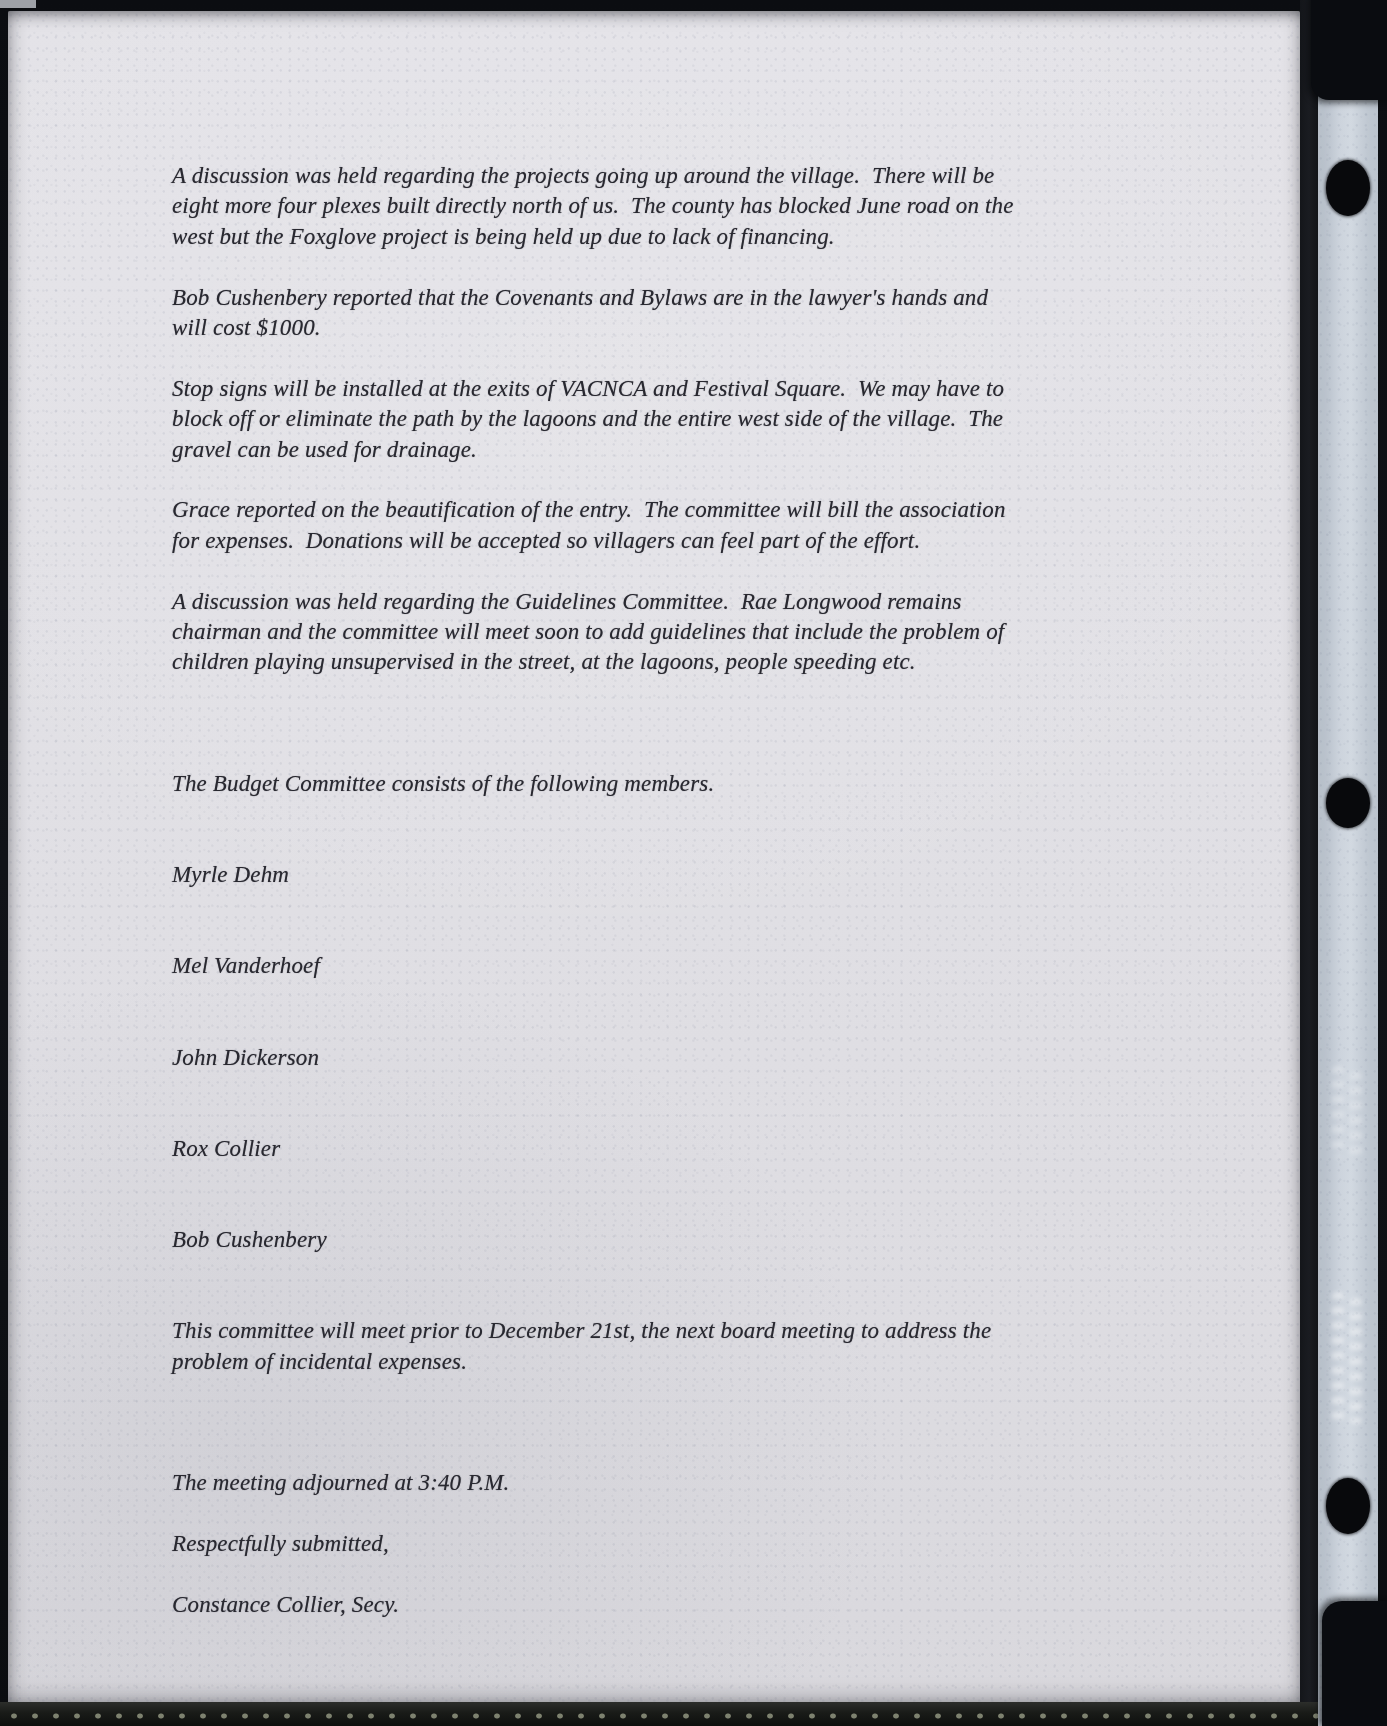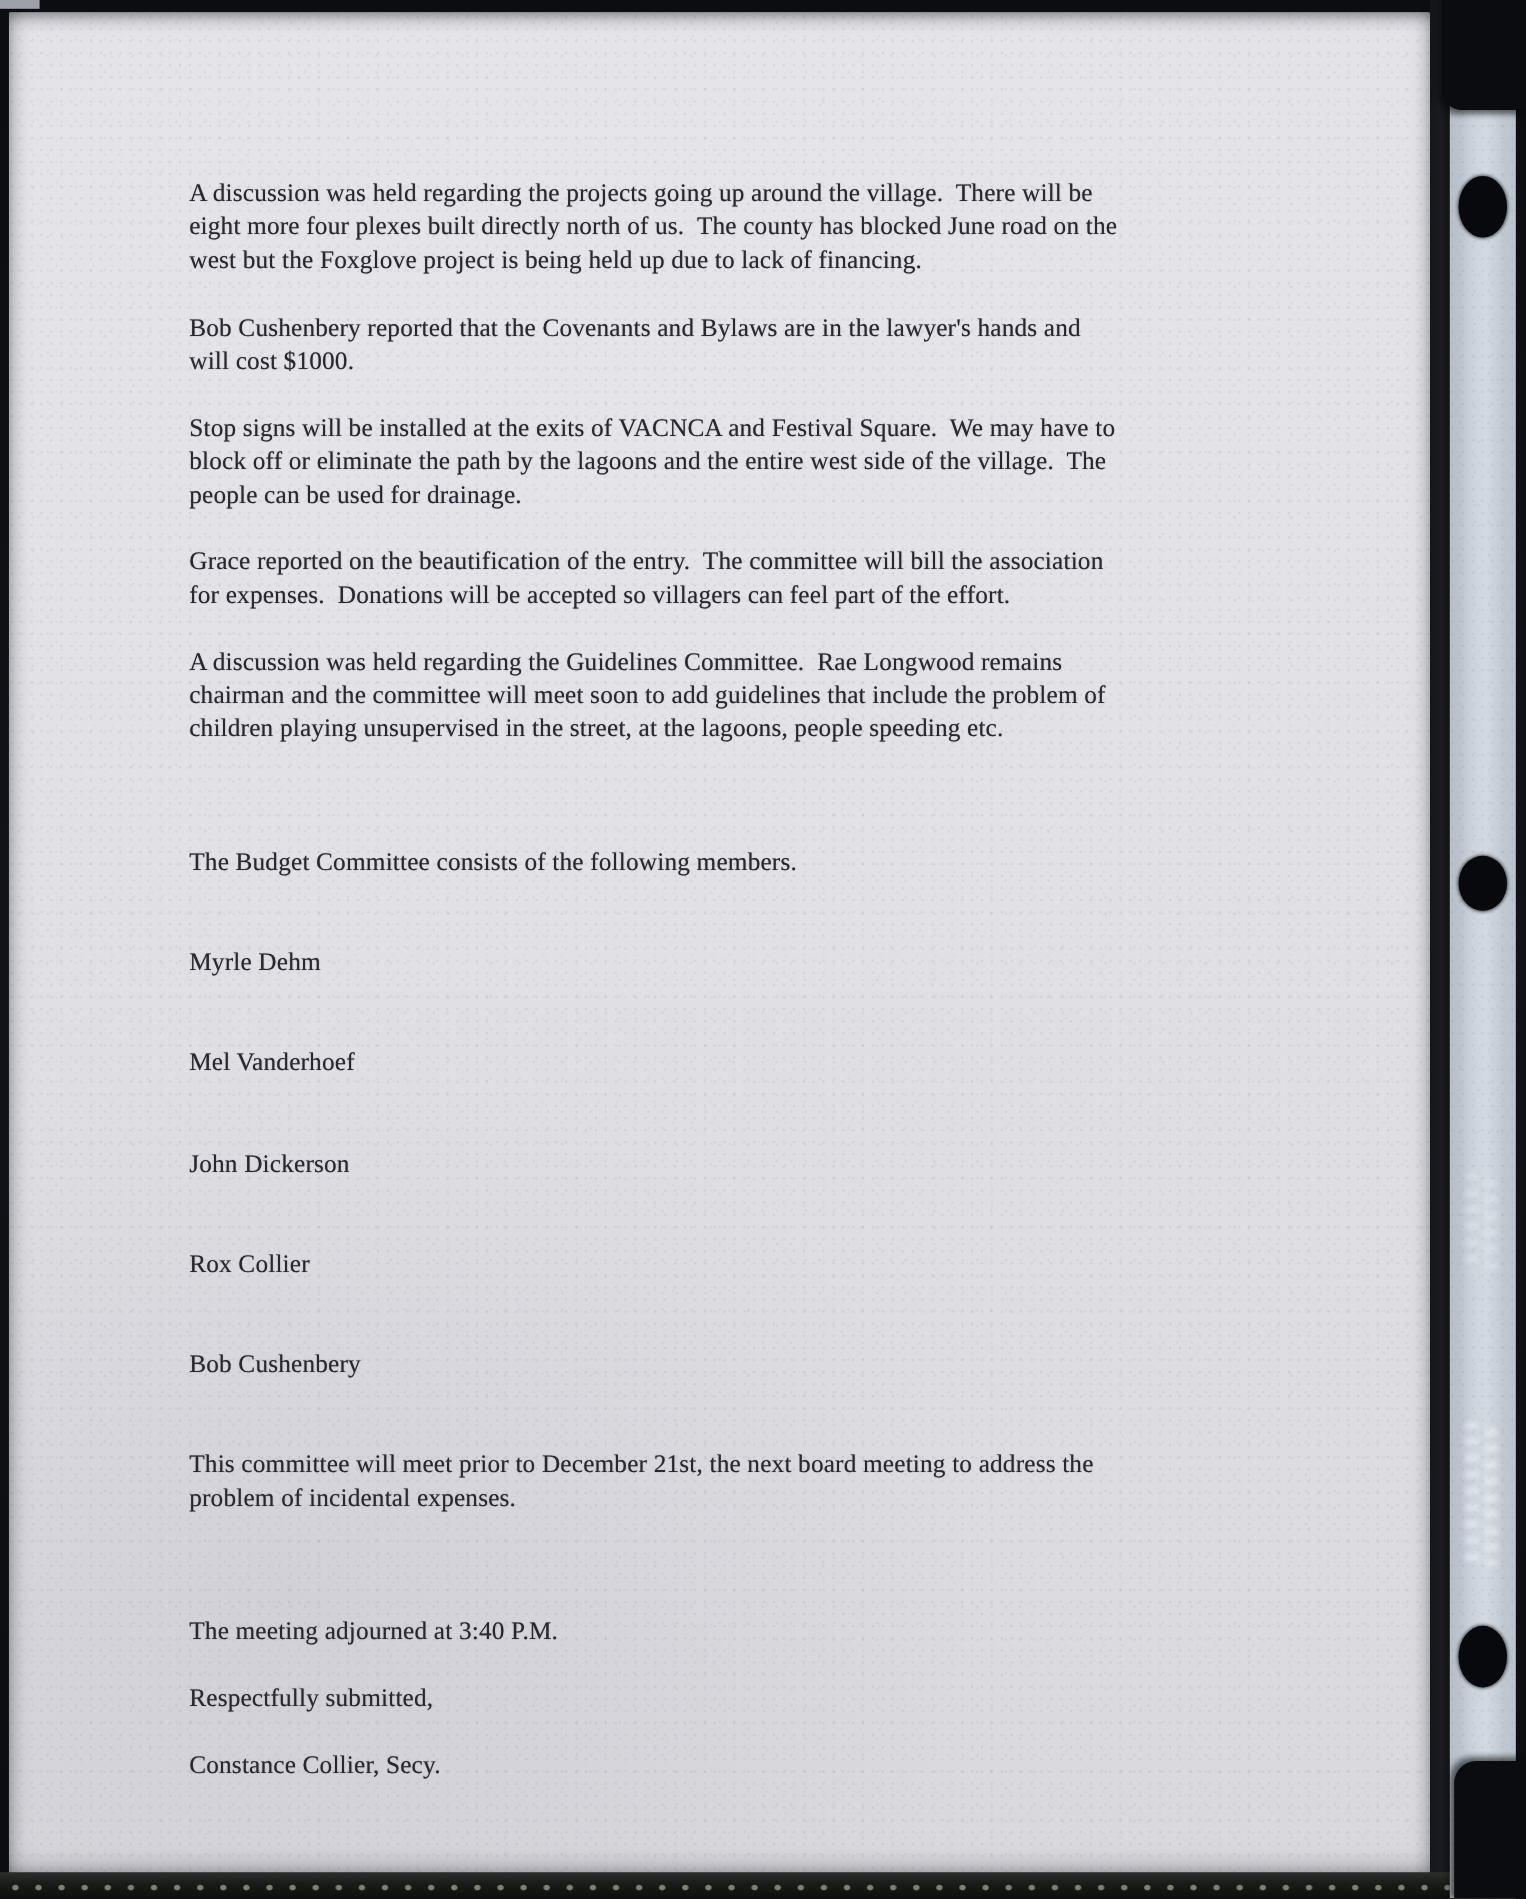--- a/index.html
+++ b/index.html
@@ -2,20 +2,21 @@
 <html><head>
 <meta charset="utf-8">
 <style>
   html,body{margin:0;padding:0;background:#0c0e12;}
   .scene{
     position:relative;
     width:1387px;height:1726px;
     background:linear-gradient(180deg,#0b0d11 0%, #111318 50%, #0b0d10 100%);
     overflow:hidden;
     font-family:"Liberation Serif","DejaVu Serif",serif;
+    font-style:italic;
   }
   
   .notch{
     position:absolute;left:0;top:0;width:36px;height:8px;
     background:#b9bcc2;opacity:.85;
   }
   
   .paper{
     position:absolute;left:8px;top:11px;width:1292px;height:1693px;
     background:
@@ -113,21 +114,21 @@
     <div class="grain"></div>
 
     <div class="text-block">
       <p class="para">A discussion was held regarding the projects going up around the village.  There will be
 eight more four plexes built directly north of us.  The county has blocked June road on the
 west but the Foxglove project is being held up due to lack of financing.</p>
       <p class="para">Bob Cushenbery reported that the Covenants and Bylaws are in the lawyer's hands and
 will cost $1000.</p>
       <p class="para">Stop signs will be installed at the exits of VACNCA and Festival Square.  We may have to
 block off or eliminate the path by the lagoons and the entire west side of the village.  The
-people can be used for drainage.</p>
+gravel can be used for drainage.</p>
       <p class="para">Grace reported on the beautification of the entry.  The committee will bill the association
 for expenses.  Donations will be accepted so villagers can feel part of the effort.</p>
       <p class="para">A discussion was held regarding the Guidelines Committee.  Rae Longwood remains
 chairman and the committee will meet soon to add guidelines that include the problem of
 children playing unsupervised in the street, at the lagoons, people speeding etc.</p>
 
       <div class="para">
         <span class="line">The Budget Committee consists of the following members.</span>
         <span class="line">Myrle Dehm</span>
         <span class="line">Mel Vanderhoef</span>

